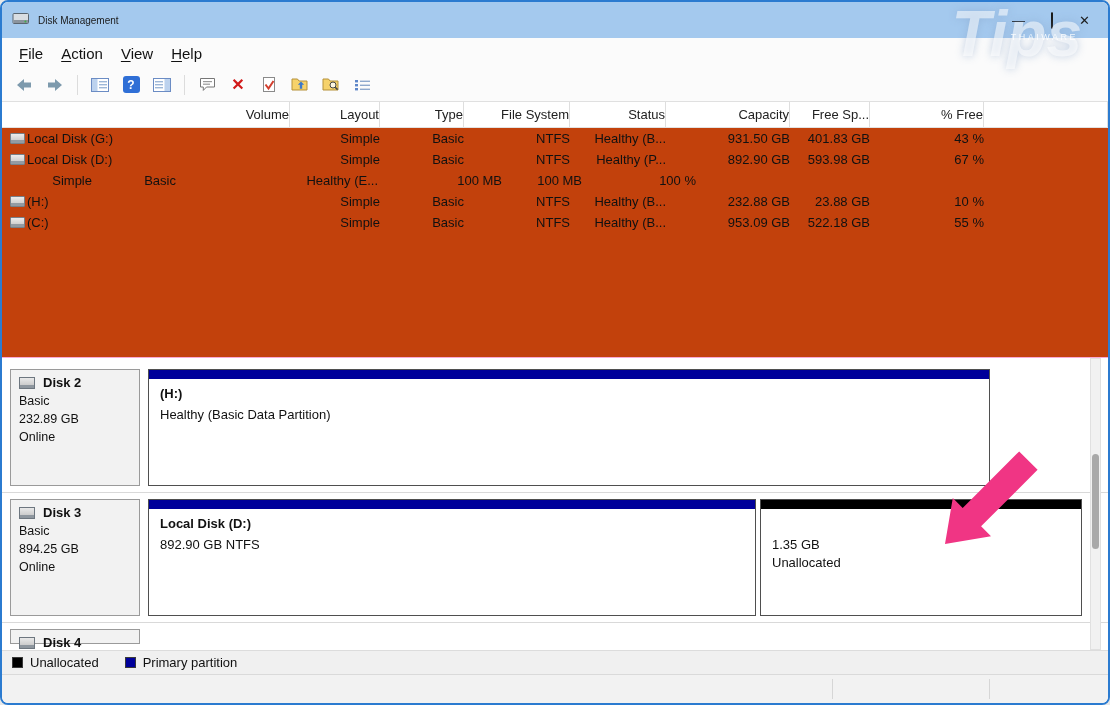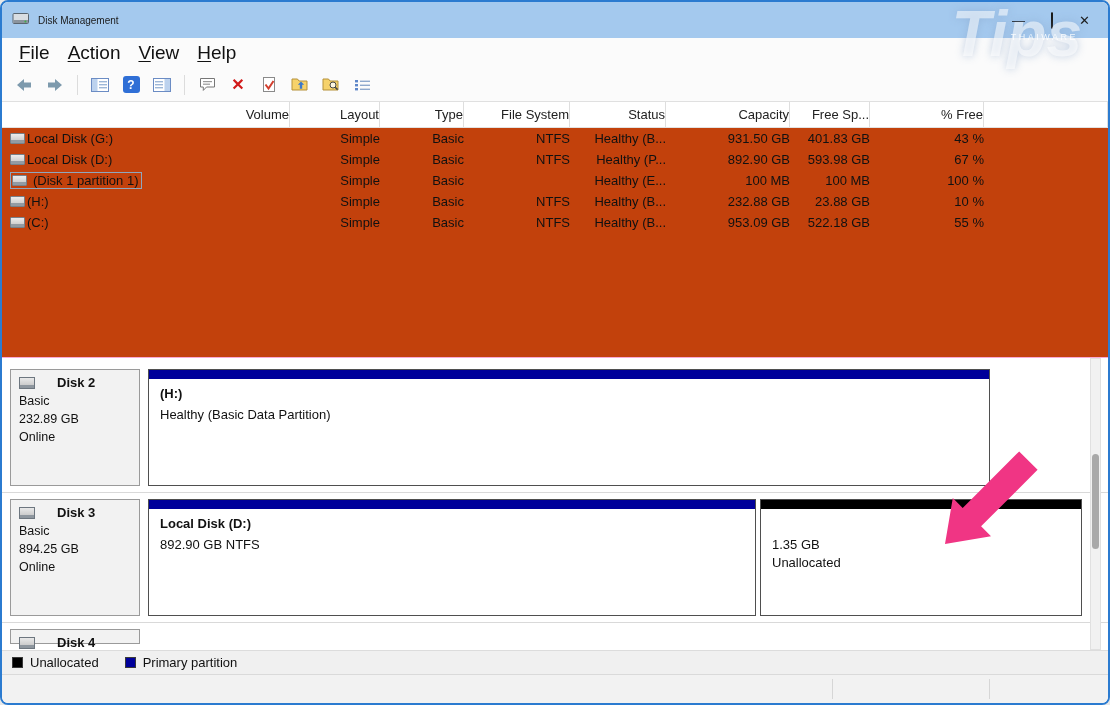--- a/index.html
+++ b/index.html
@@ -9,21 +9,21 @@
 
   
   .titlebar{ height:36px; background:#a4c9ee; display:flex; align-items:center; padding:0 10px; gap:8px; }
   .titlebar .title{ font-size:10px; color:#1a1a1a; }
   .win-controls{ margin-left:auto; display:flex; align-items:center; gap:26px; padding-right:8px; }
   .win-btn{ font-size:13px; color:#1b1b1b; cursor:default; line-height:1; }
   .max-box{ width:11px; height:11px; border:1.4px solid #1b1b1b; border-radius:2px; }
 
   
   .menubar{ height:30px; background:#fbfbfb; display:flex; align-items:center; padding:0 8px; }
-  .menu-item{ font-size:19px; color:#111; padding:4px 9px; }
+  .menu-item{ font-size:15px; color:#111; padding:4px 9px; }
   .mkey{ text-decoration:underline; text-underline-offset:2px; }
 
   
   .toolbar{ height:34px; background:#fbfbfb; border-bottom:1px solid #e0e0e0; display:flex; align-items:center; padding:0 8px; gap:3px; }
   .tbtn{ width:28px; height:26px; display:flex; align-items:center; justify-content:center; border-radius:3px; }
   .tsep{ width:1px; height:20px; background:#dcdcdc; margin:0 5px; }
   .ico-help{ width:17px; height:17px; background:#2f6fd6; color:#fff; font-weight:bold; font-size:12px;
              display:flex; align-items:center; justify-content:center; border-radius:3px; }
   .red-x{ color:#d11a1a; font-weight:bold; font-size:16px; }
 
@@ -39,21 +39,21 @@
   .disk-ico{ display:inline-block; width:15px; height:11px; background:linear-gradient(#ececec,#c2c2c2);
              border:1px solid #77818a; border-radius:1px; position:relative; flex:0 0 auto; }
   .disk-ico::after{ content:""; position:absolute; left:0; right:0; bottom:0; height:3px; background:#939ba3; }
   .focus-box{ border:1px solid #8fa6bd; padding:0 3px 0 1px; display:inline-flex; align-items:center; gap:6px; }
 
   
   .bottompane{ position:relative; height:292px; background:#fff; padding-top:5px; }
   .disk-row{ height:130px; border-bottom:1px solid #d9d9d9; display:flex; padding:6px 26px 6px 8px; }
   .disk-row.partial{ height:27px; overflow:hidden; border-bottom:none; }
   .disk-info{ width:130px; flex:0 0 auto; border:1px solid #9a9a9a; background:#f2f2f2; padding:5px 8px; }
-  .disk-info .dname{ display:flex; align-items:center; gap:22px; font-weight:bold; font-size:13px; color:#111; }
+  .disk-info .dname{ display:flex; align-items:center; gap:8px; font-weight:bold; font-size:13px; color:#111; }
   .disk-info .dline{ font-size:12.5px; color:#111; margin-top:4px; }
   .dico{ display:inline-block; width:16px; height:12px; background:linear-gradient(#e9e9e9,#bfbfbf);
          border:1px solid #6d767f; position:relative; }
   .dico::after{ content:""; position:absolute; left:0; right:0; bottom:0; height:3px; background:#8e969e; }
   .disk-graph{ position:relative; flex:1; margin-left:8px; }
   .part-box{ position:absolute; top:0; bottom:0; border:1px solid #4f4f4f; background:#fff; }
   .part-strip{ height:9px; width:100%; }
   .part-body{ padding:7px 11px; }
   .pt{ font-size:13px; font-weight:bold; color:#111; min-height:18px; }
   .pl{ font-size:13px; color:#111; margin-top:3px; }
@@ -216,26 +216,20 @@
         </span>
       <span class="vc c2">Simple</span>
       <span class="vc c3">Basic</span>
       <span class="vc c4">NTFS</span>
       <span class="vc c5">Healthy (P...</span>
       <span class="vc c6">892.90 GB</span>
       <span class="vc c7">593.98 GB</span>
       <span class="vc c8">67 %</span>
     </div>
     <div class="vrow">
-      <span class="vc c1 volcell">
-          <span class="focus-box">
-            <span class="disk-ico"></span>
-            <span>(Disk 1 partition 1)</span>
-          </span>
-        </span>
       <span class="vc c2">Simple</span>
       <span class="vc c3">Basic</span>
       <span class="vc c4"></span>
       <span class="vc c5">Healthy (E...</span>
       <span class="vc c6">100 MB</span>
       <span class="vc c7">100 MB</span>
       <span class="vc c8">100 %</span>
     </div>
     <div class="vrow">
       <span class="vc c1 volcell">

